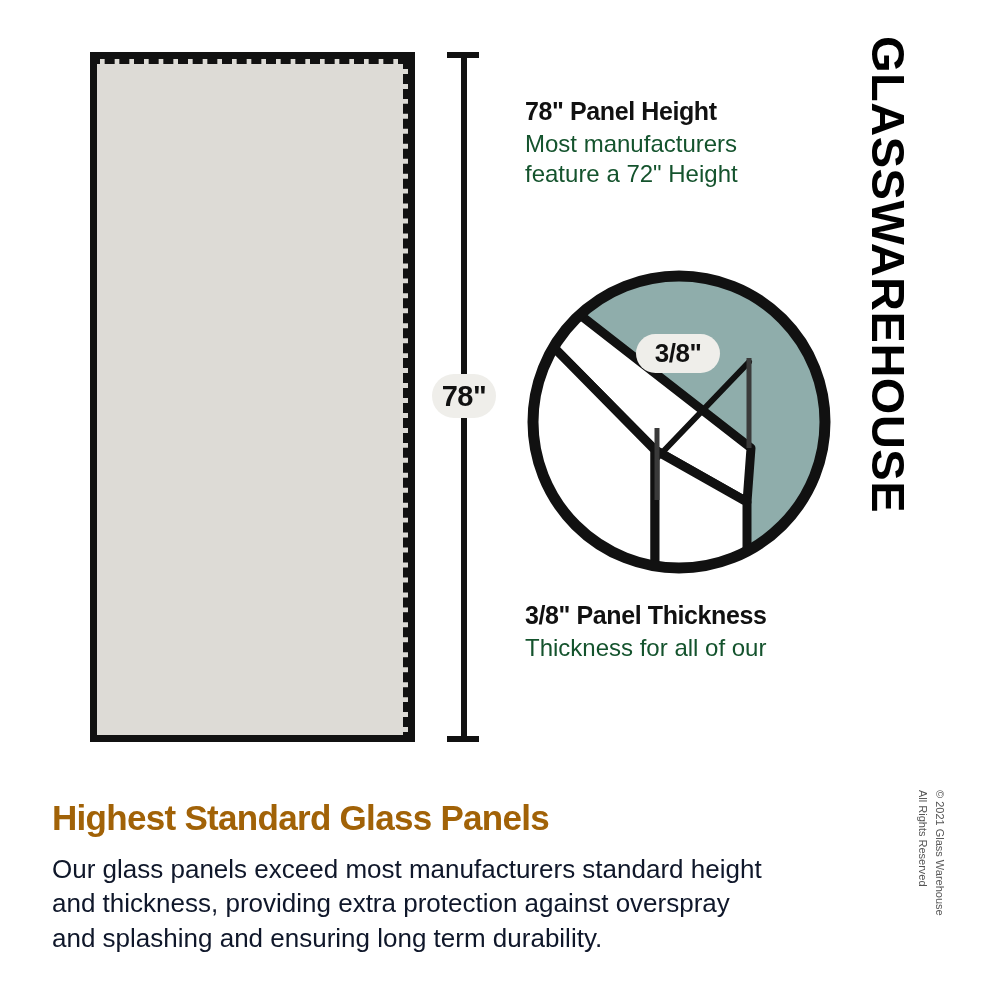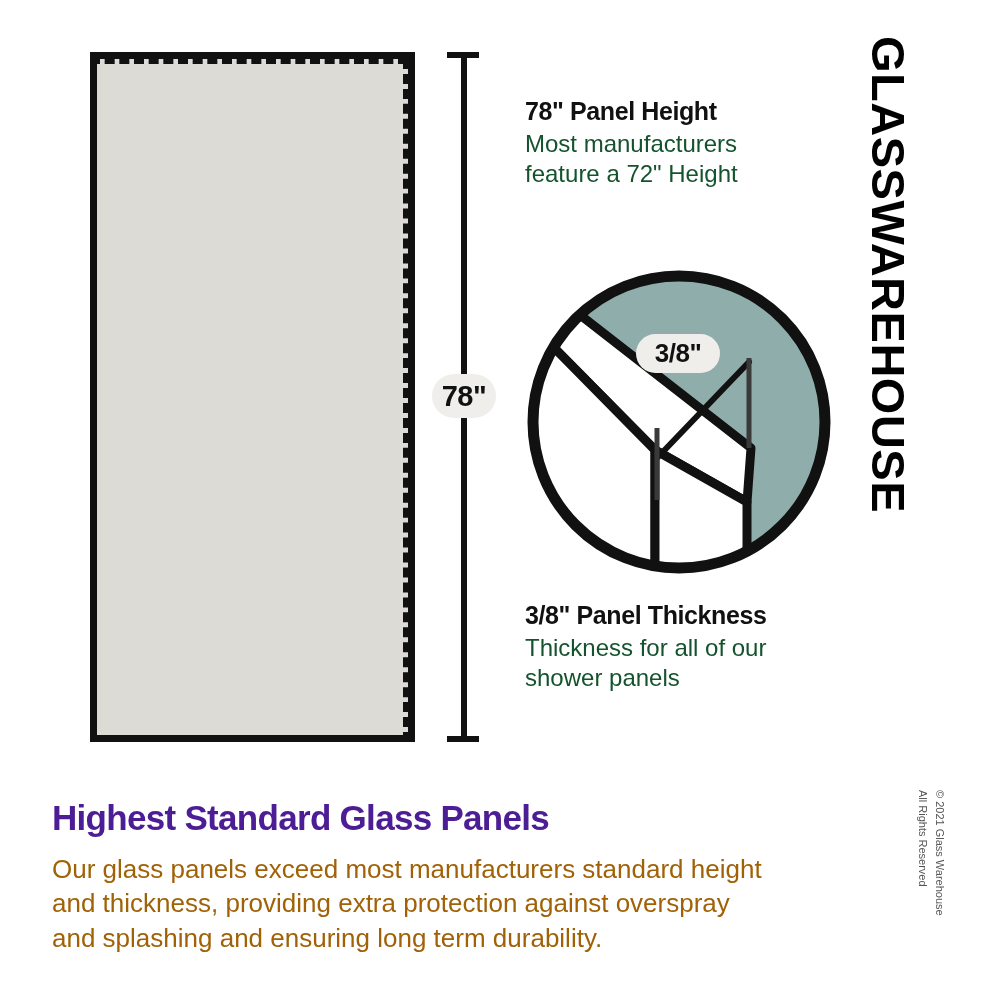--- a/index.html
+++ b/index.html
@@ -145,27 +145,27 @@
     position: absolute;
     left: 52px;
     top: 798px;
     width: 820px;
   }
   .footer-copy .title {
     font-size: 35px;
     font-weight: bold;
     letter-spacing: -0.7px;
     margin: 0 0 14px 0;
-    color: #4c1d95;
+    color: #a16207;
   }
   .footer-copy .para {
     font-size: 26px;
     line-height: 1.32;
     margin: 0;
-    color: #a16207;
+    color: #0f172a;
   }
 
   
   .brand-mark {
     position: absolute;
     left: 916px;
     top: 36px;
     width: 560px;
     height: 56px;
     transform: rotate(90deg);
@@ -241,21 +241,20 @@
       </g>
 
       <circle cx="152" cy="152" r="146" fill="none" stroke="#111111" stroke-width="11"></circle>
     </svg>
   </div>
   <div class="pill dim-38">3/8"</div>
 
   <div class="block thick-block">
     <p class="heading">3/8" Panel Thickness</p>
     <p class="body">Thickness for all of our</p>
-    <p class="body">shower panels</p>
   </div>
 
   <div class="footer-copy">
     <h1 class="title">Highest Standard Glass Panels</h1>
     <p class="para">Our glass panels exceed most manufacturers standard height</p>
     <p class="para">and thickness, providing extra protection against overspray</p>
     <p class="para">and splashing and ensuring long term durability.</p>
   </div>
 
   <div class="brand-mark">GLASSWAREHOUSE</div>

